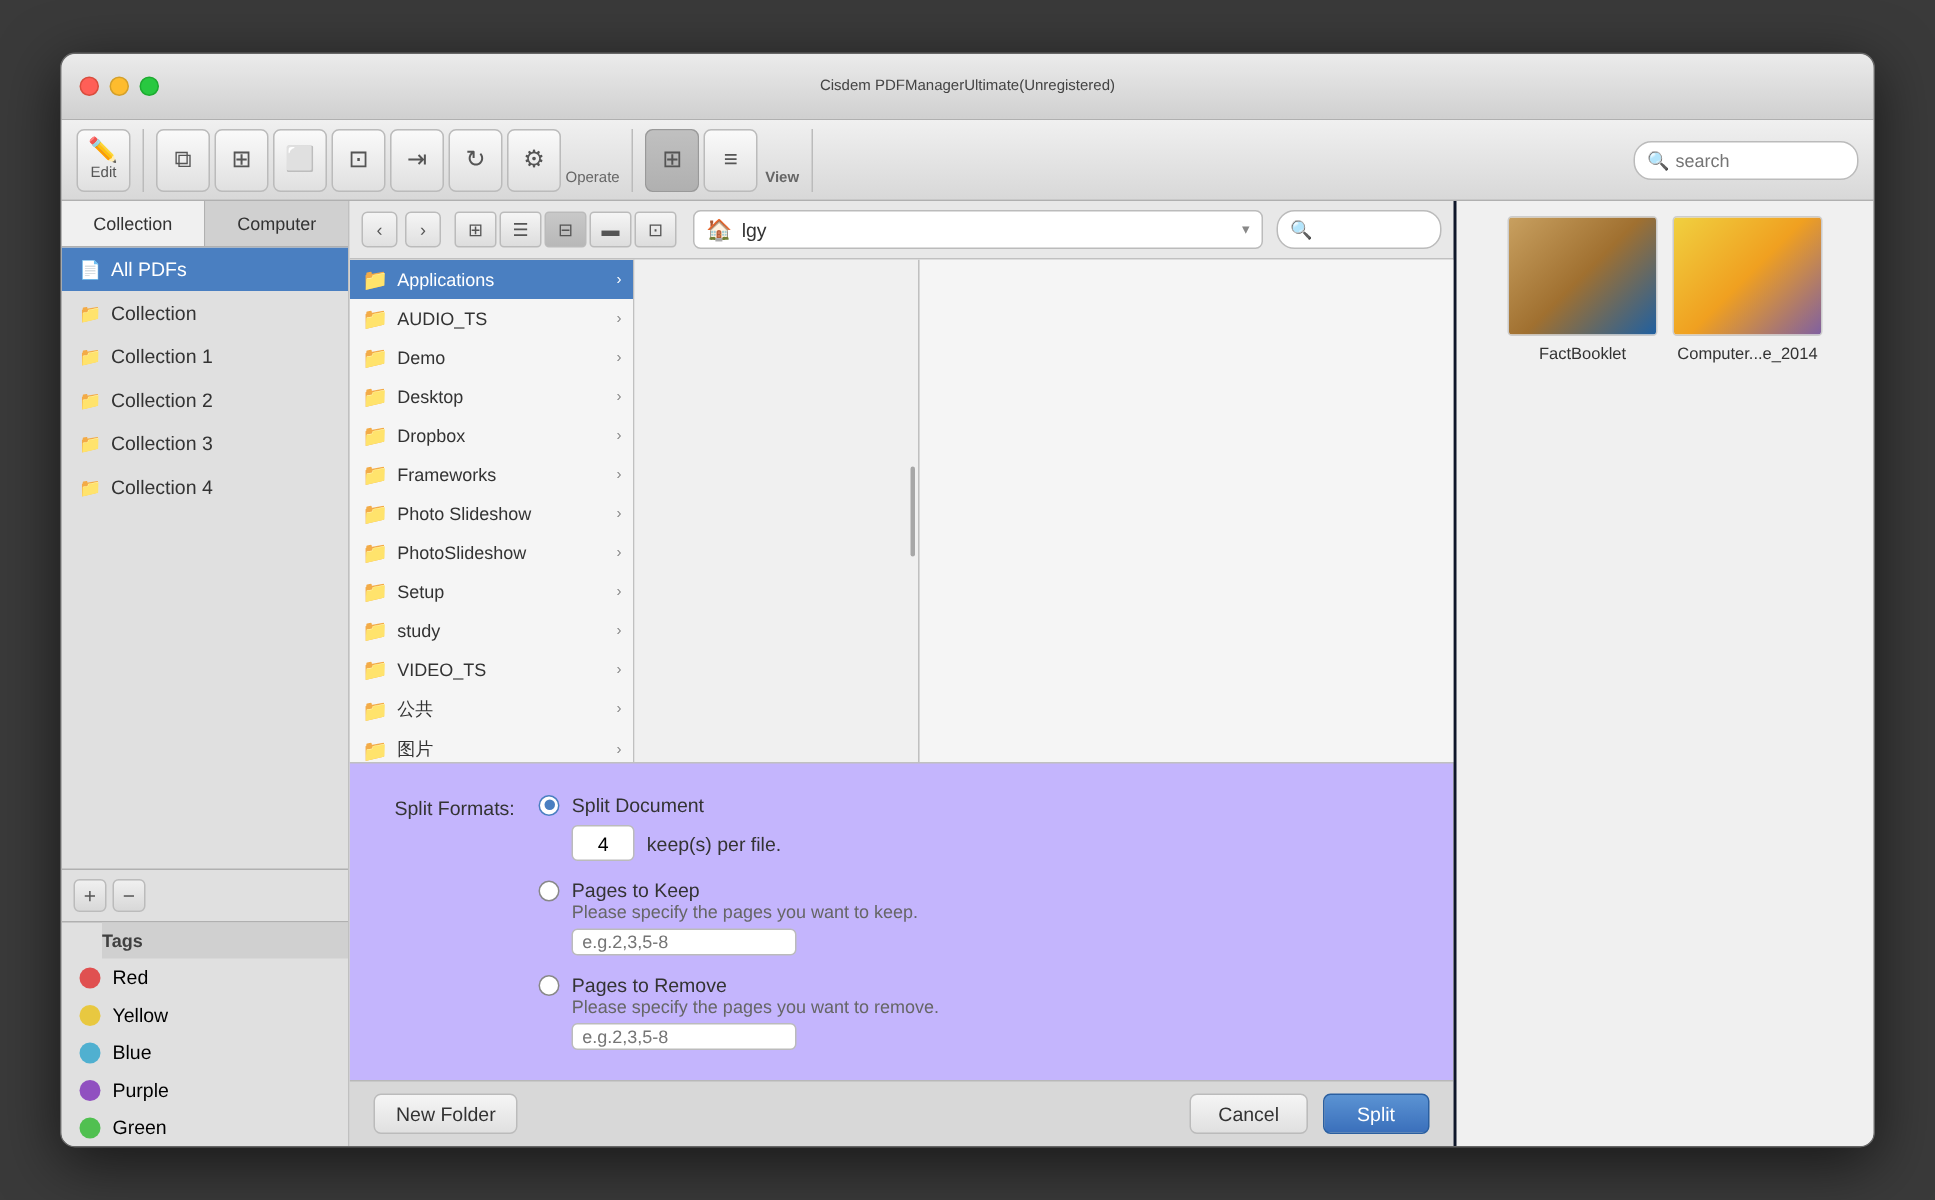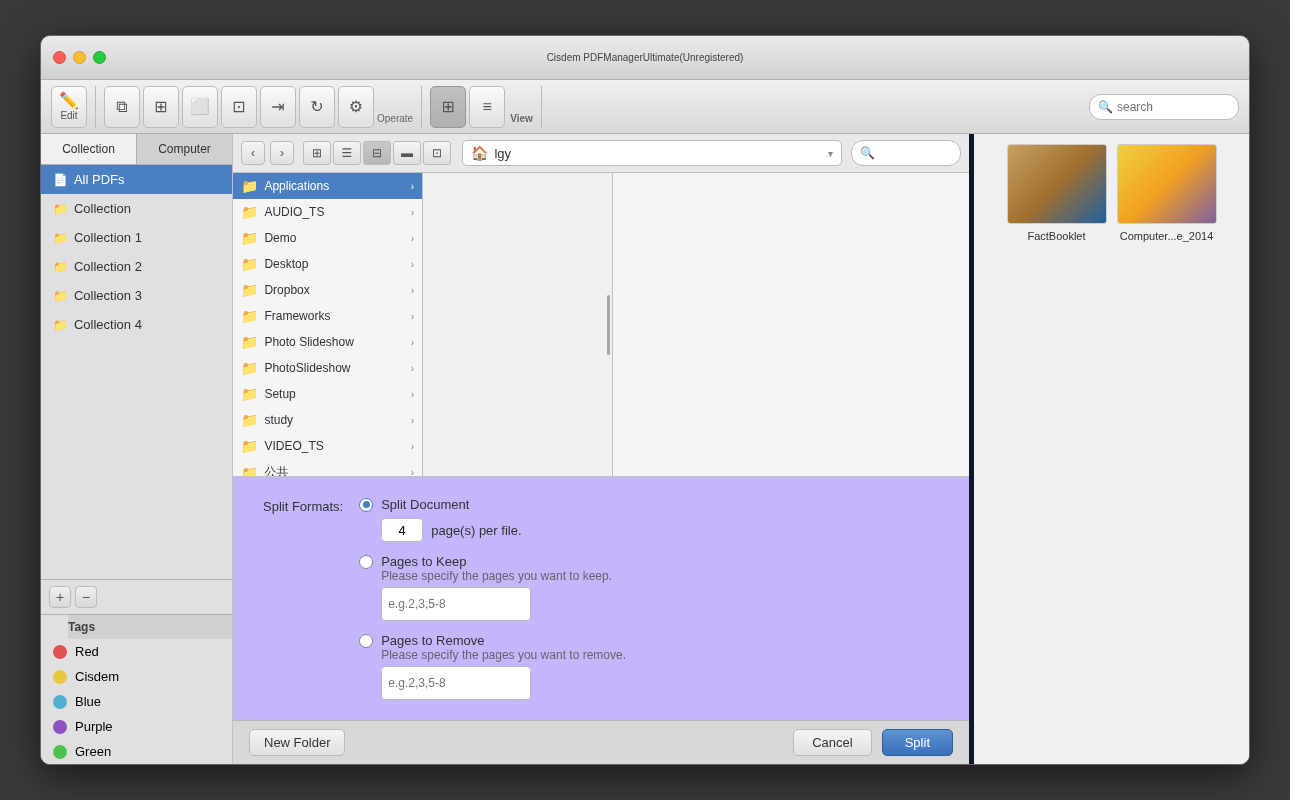--- a/index.html
+++ b/index.html
@@ -385,21 +385,21 @@
       display: flex;
       flex-direction: column;
       gap: 4px;
     }
     .sub-option-desc {
       font-size: 12px;
       color: #666;
     }
     .sub-option-input {
       width: 150px;
-      height: 34px;
+      height: 18px;
       border: 1px solid #bbb;
       border-radius: 4px;
       padding: 2px 6px;
       font-size: 12px;
       background: white;
       color: #aaa;
     }
     
     .dialog-bottom {
       background: #d8d8d8;
@@ -436,21 +436,21 @@
       border-radius: 5px;
       font-size: 13px;
       cursor: pointer;
       color: white;
       font-weight: 500;
     }
     
     .right-panel {
       width: 280px;
       background: #f0f0f0;
-      border-left: 5px solid #0f172a;
+      border-left: 2px solid #0f172a;
       display: flex;
       flex-direction: column;
       padding: 10px;
       gap: 10px;
       overflow-y: auto;
       flex-shrink: 0;
     }
     .thumbnail-item {
       display: flex;
       flex-direction: column;
@@ -605,21 +605,21 @@
       </div>
 
       <div class="tags-section">
         <div class="tags-header">Tags</div>
         <div class="tag-item">
           <div class="tag-dot" style="background:#e05050;"></div>
           <span>Red</span>
         </div>
         <div class="tag-item">
           <div class="tag-dot" style="background:#e8c840;"></div>
-          <span>Cisdem</span>
+          <span>Yellow</span>
         </div>
         <div class="tag-item">
           <div class="tag-dot" style="background:#50b0d0;"></div>
           <span>Blue</span>
         </div>
         <div class="tag-item">
           <div class="tag-dot" style="background:#9050c0;"></div>
           <span>Purple</span>
         </div>
         <div class="tag-item">
@@ -735,21 +735,21 @@
             <span class="split-label">Split Formats:</span>
             <div class="split-options">
 
               <div>
                 <div class="split-option-row">
                   <div class="radio-btn checked"></div>
                   <span class="split-option-text">Split Document</span>
                 </div>
                 <div class="split-option-row" style="margin-left:22px;margin-top:6px;">
                   <input type="text" class="pages-input" value="4" style="">
-                  <span class="pages-per-file-label">page(s) per file.</span>
+                  <span class="pages-per-file-label">keep(s) per file.</span>
                 </div>
               </div>
 
               <div>
                 <div class="split-option-row">
                   <div class="radio-btn"></div>
                   <span class="split-option-text">Pages to Keep</span>
                 </div>
                 <div class="sub-option">
                   <span class="sub-option-desc">Please specify the pages you want to keep.</span>

